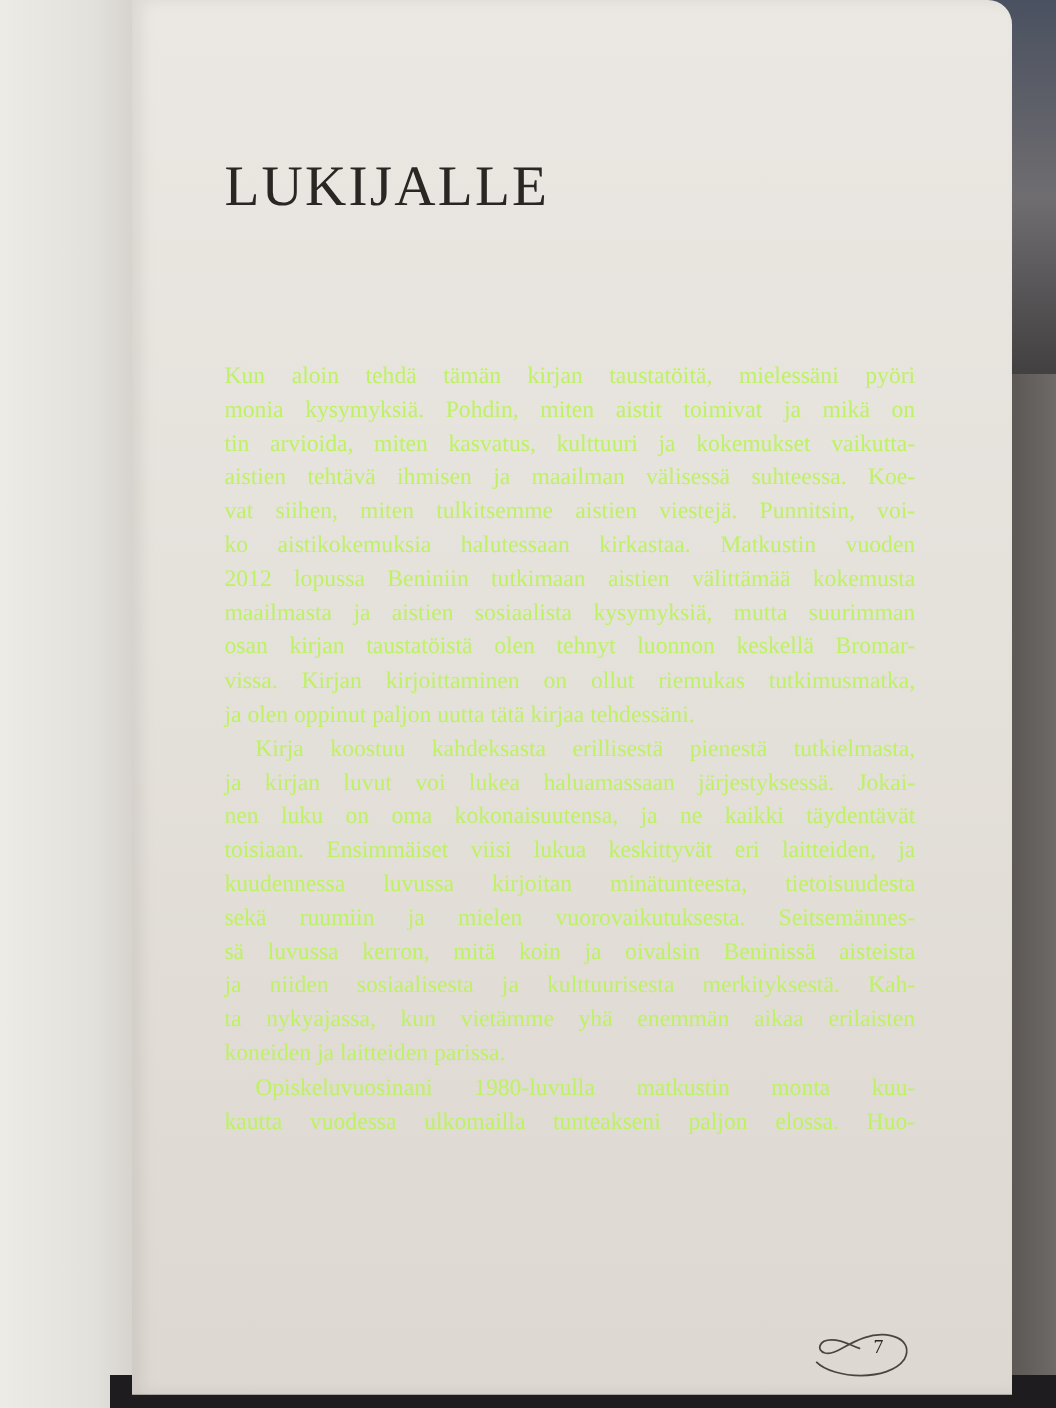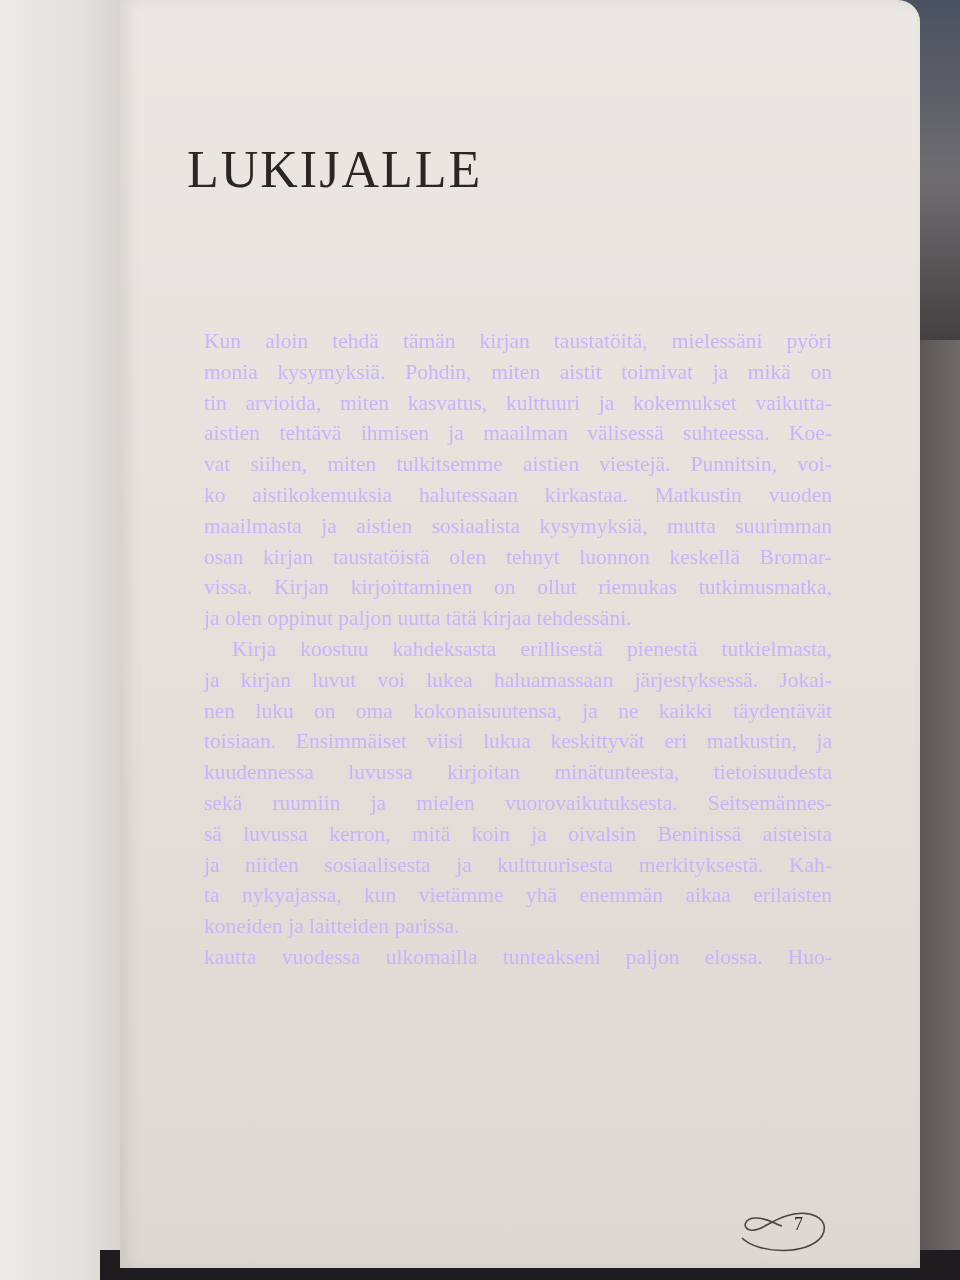--- a/index.html
+++ b/index.html
@@ -24,27 +24,27 @@
     position: absolute; left: 0; top: 0; width: 122px; height: 1280px;
     background: linear-gradient(90deg, #ecebe6 0%, #e3e1dc 70%, #d6d3ce 100%);
   }
   .page {
     position: absolute; left: 120px; top: 0; width: 800px; height: 1268px;
     background: linear-gradient(180deg, #ebe8e3 0%, #e4e0da 50%, #ddd8d1 100%);
     border-top-right-radius: 22px;
     box-shadow: inset 8px 0 14px rgba(0,0,0,0.07);
   }
   .title {
-    position: absolute; left: 187px; top: 140px;
+    position: absolute; left: 204px; top: 140px;
     font-size: 52px; letter-spacing: 2px; color: #2a2624;
     font-weight: normal; margin: 0;
   }
   .body-text {
     position: absolute; left: 204px; top: 326px; width: 628px;
-    font-size: 21.5px; line-height: 30.8px; color: #c4b5fd;
+    font-size: 21.5px; line-height: 30.8px; color: #bef264;
     text-align: justify;
   }
   .para { margin: 0; }
   .line { display: block; text-align: justify; text-align-last: justify; white-space: nowrap; }
   .line.last { text-align-last: left; }
   .folio {
     position: absolute; left: 738px; top: 1208px; width: 90px; height: 50px;
   }
   .folio svg { position: absolute; left: 0; top: 0; }
   .page-number {
@@ -65,38 +65,40 @@
 <h1 class="title">LUKIJALLE</h1>
 
 <div class="body-text">
   <p class="para">
     <span class="line">Kun aloin tehdä tämän kirjan taustatöitä, mielessäni pyöri</span>
     <span class="line">monia kysymyksiä. Pohdin, miten aistit toimivat ja mikä on</span>
     <span class="line">tin arvioida, miten kasvatus, kulttuuri ja kokemukset vaikutta-</span>
     <span class="line">aistien tehtävä ihmisen ja maailman välisessä suhteessa. Koe-</span>
     <span class="line">vat siihen, miten tulkitsemme aistien viestejä. Punnitsin, voi-</span>
     <span class="line">ko aistikokemuksia halutessaan kirkastaa. Matkustin vuoden</span>
+    <span class="line">2012 lopussa Beniniin tutkimaan aistien välittämää kokemusta</span>
     <span class="line">maailmasta ja aistien sosiaalista kysymyksiä, mutta suurimman</span>
     <span class="line">osan kirjan taustatöistä olen tehnyt luonnon keskellä Bromar-</span>
     <span class="line">vissa. Kirjan kirjoittaminen on ollut riemukas tutkimusmatka,</span>
     <span class="line last">ja olen oppinut paljon uutta tätä kirjaa tehdessäni.</span>
   </p>
   <p class="para">
     <span class="line" style="padding-left:28px">Kirja koostuu kahdeksasta erillisestä pienestä tutkielmasta,</span>
     <span class="line">ja kirjan luvut voi lukea haluamassaan järjestyksessä. Jokai-</span>
     <span class="line">nen luku on oma kokonaisuutensa, ja ne kaikki täydentävät</span>
-    <span class="line">toisiaan. Ensimmäiset viisi lukua keskittyvät eri matkustin, ja</span>
+    <span class="line">toisiaan. Ensimmäiset viisi lukua keskittyvät eri laitteiden, ja</span>
     <span class="line">kuudennessa luvussa kirjoitan minätunteesta, tietoisuudesta</span>
     <span class="line">sekä ruumiin ja mielen vuorovaikutuksesta. Seitsemännes-</span>
     <span class="line">sä luvussa kerron, mitä koin ja oivalsin Beninissä aisteista</span>
     <span class="line">ja niiden sosiaalisesta ja kulttuurisesta merkityksestä. Kah-</span>
     <span class="line">ta nykyajassa, kun vietämme yhä enemmän aikaa erilaisten</span>
     <span class="line last">koneiden ja laitteiden parissa.</span>
   </p>
   <p class="para">
+    <span class="line" style="padding-left:28px">Opiskeluvuosinani 1980-luvulla matkustin monta kuu-</span>
     <span class="line">kautta vuodessa ulkomailla tunteakseni paljon elossa. Huo-</span>
   </p>
 </div>
 
 <div class="folio">
   <svg width="90" height="50" viewBox="0 0 90 50">
     <path d="M4 30 C 20 46, 70 48, 84 28 C 94 10, 70 0, 48 8 C 30 14, 22 24, 12 22 C 4 20, 6 10, 18 10 C 30 10, 36 16, 44 18" fill="none" stroke="#4a4542" stroke-width="1.6"></path>
   </svg>
   <span class="page-number">7</span>
 </div>

